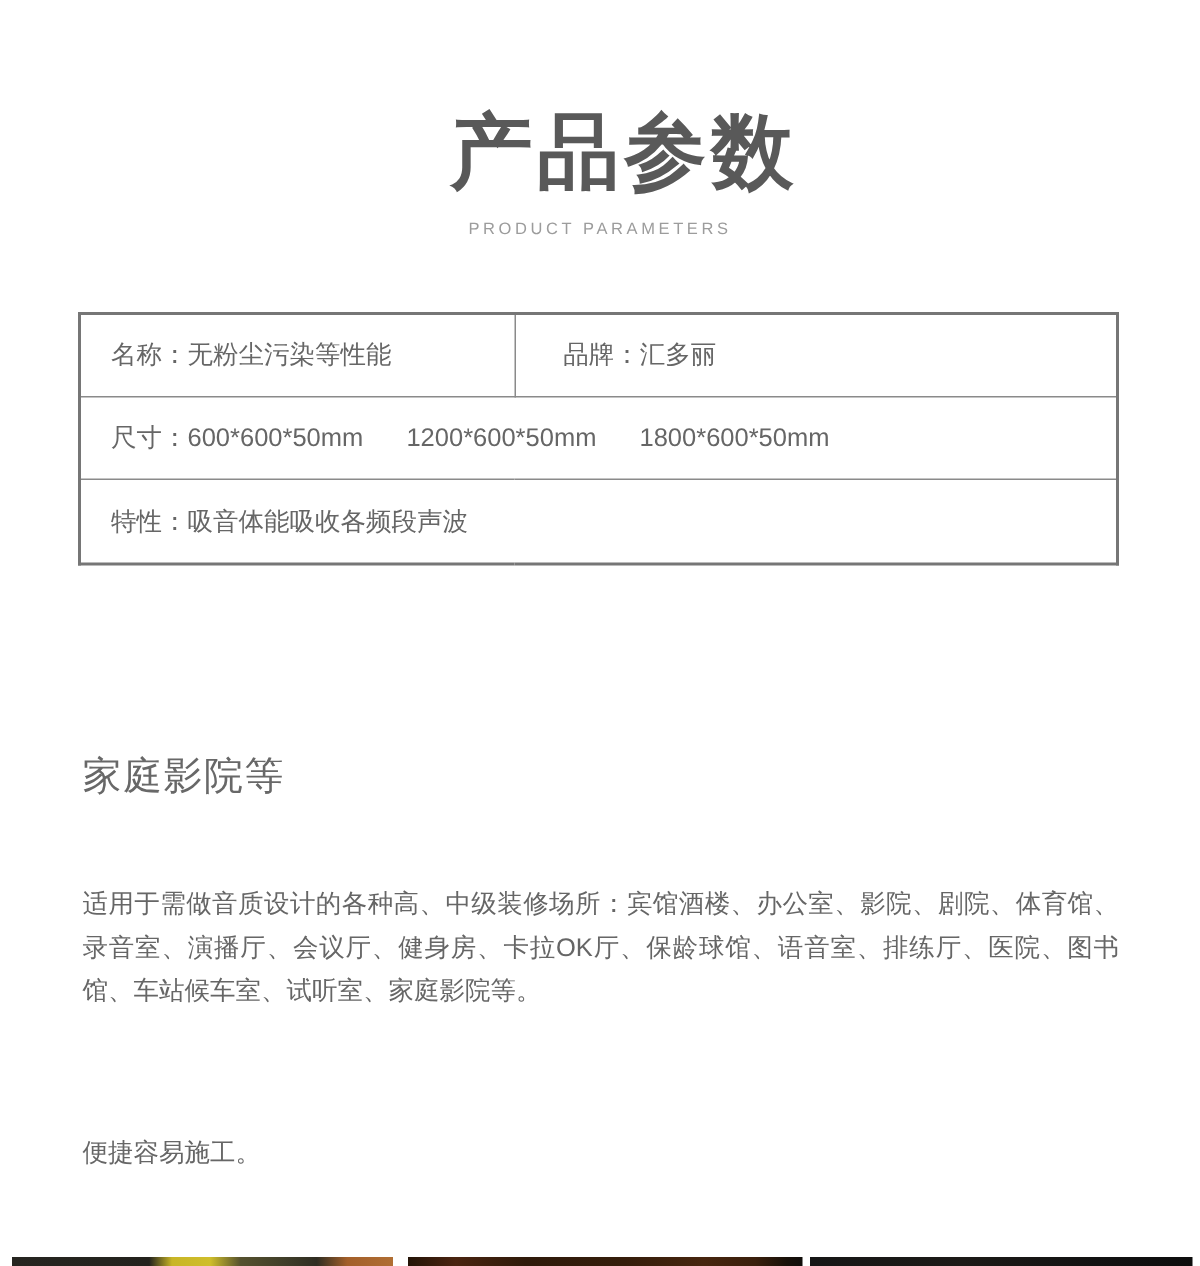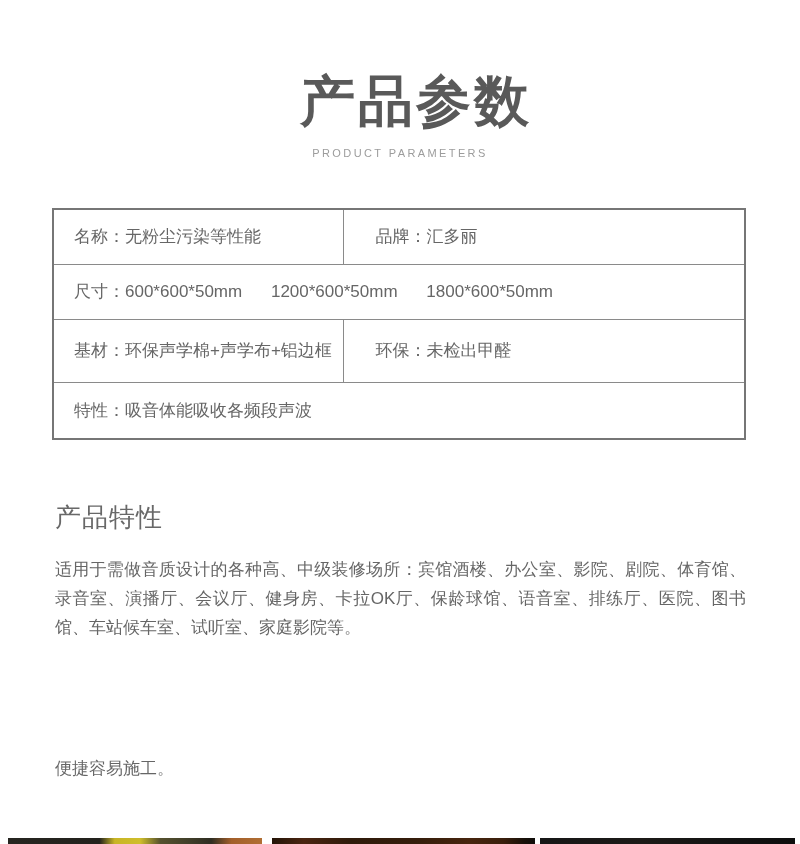--- a/index.html
+++ b/index.html
@@ -53,21 +53,21 @@
     position: absolute; left: 55px; top: 500px;
     font-size: 26px; font-weight: 400;
     color: #686868; letter-spacing: 1px;
   }
   .para {
     position: absolute; left: 55px; width: 691px;
     font-size: 17px; line-height: 29px;
     color: #666666;
     text-align: justify;
   }
-  .para.p1 { top: 555px; }
+  .para.p1 { top: 588px; }
   .para.p2 { top: 656px; }
   .para.p3 { top: 754px; }
   .gallery {
     position: absolute; left: 8px; top: 838px;
     display: flex;
   }
   .thumb { height: 48px; background: #222; }
   .thumb.t1 { width: 254px; margin-right: 10px; }
   .thumb.t2 { width: 263px; margin-right: 5px; }
   .thumb.t3 { width: 255px; }
@@ -88,31 +88,27 @@
     <tbody>
       <tr class="r1">
         <td class="col1">名称：无粉尘污染等性能</td>
         <td class="col2">品牌：汇多丽</td>
       </tr>
       <tr class="r2">
         <td colspan="2">
           <span>尺寸：</span><span class="size">600*600*50mm</span> <span class="size">1200*600*50mm</span> <span class="size">1800*600*50mm</span>
         </td>
       </tr>
-      <tr class="r3">
-        <td class="col1">基材：环保声学棉+声学布+铝边框</td>
-        <td class="col2">环保：未检出甲醛</td>
-      </tr>
       <tr class="r4">
         <td colspan="2">特性：吸音体能吸收各频段声波</td>
       </tr>
     </tbody>
   </table>
 
-  <h2 class="features-heading">产品特性</h2>
+  <h2 class="features-heading">家庭影院等</h2>
 
   <p class="para p1">适用于需做音质设计的各种高、中级装修场所：宾馆酒楼、办公室、影院、剧院、体育馆、录音室、演播厅、会议厅、健身房、卡拉OK厅、保龄球馆、语音室、排练厅、医院、图书馆、车站候车室、试听室、家庭影院等。</p>
   <p class="para p3">便捷容易施工。</p>
 
   <div class="gallery">
     <div class="thumb t1" style="background: linear-gradient(90deg, rgb(38, 37, 32) 0%, rgb(35, 34, 29) 36%, rgb(200, 181, 38) 42%, rgb(207, 190, 43) 52%, rgb(85, 81, 46) 60%, rgb(63, 61, 41) 72%, rgb(47, 45, 34) 80%, rgb(163, 95, 42) 88%, rgb(176, 110, 51) 100%);"></div>
     <div class="thumb t2" style="background: linear-gradient(90deg, rgb(36, 20, 7) 0%, rgb(74, 36, 16) 12%, rgb(47, 26, 10) 30%, rgb(53, 29, 11) 55%, rgb(71, 37, 14) 75%, rgb(58, 31, 12) 88%, rgb(24, 16, 9) 96%, rgb(16, 13, 10) 100%);"></div>
     <div class="thumb t3" style="background: linear-gradient(90deg, rgb(22, 22, 22) 0%, rgb(28, 26, 23) 40%, rgb(18, 18, 18) 75%, rgb(13, 13, 13) 100%);"></div>
   </div>
 

